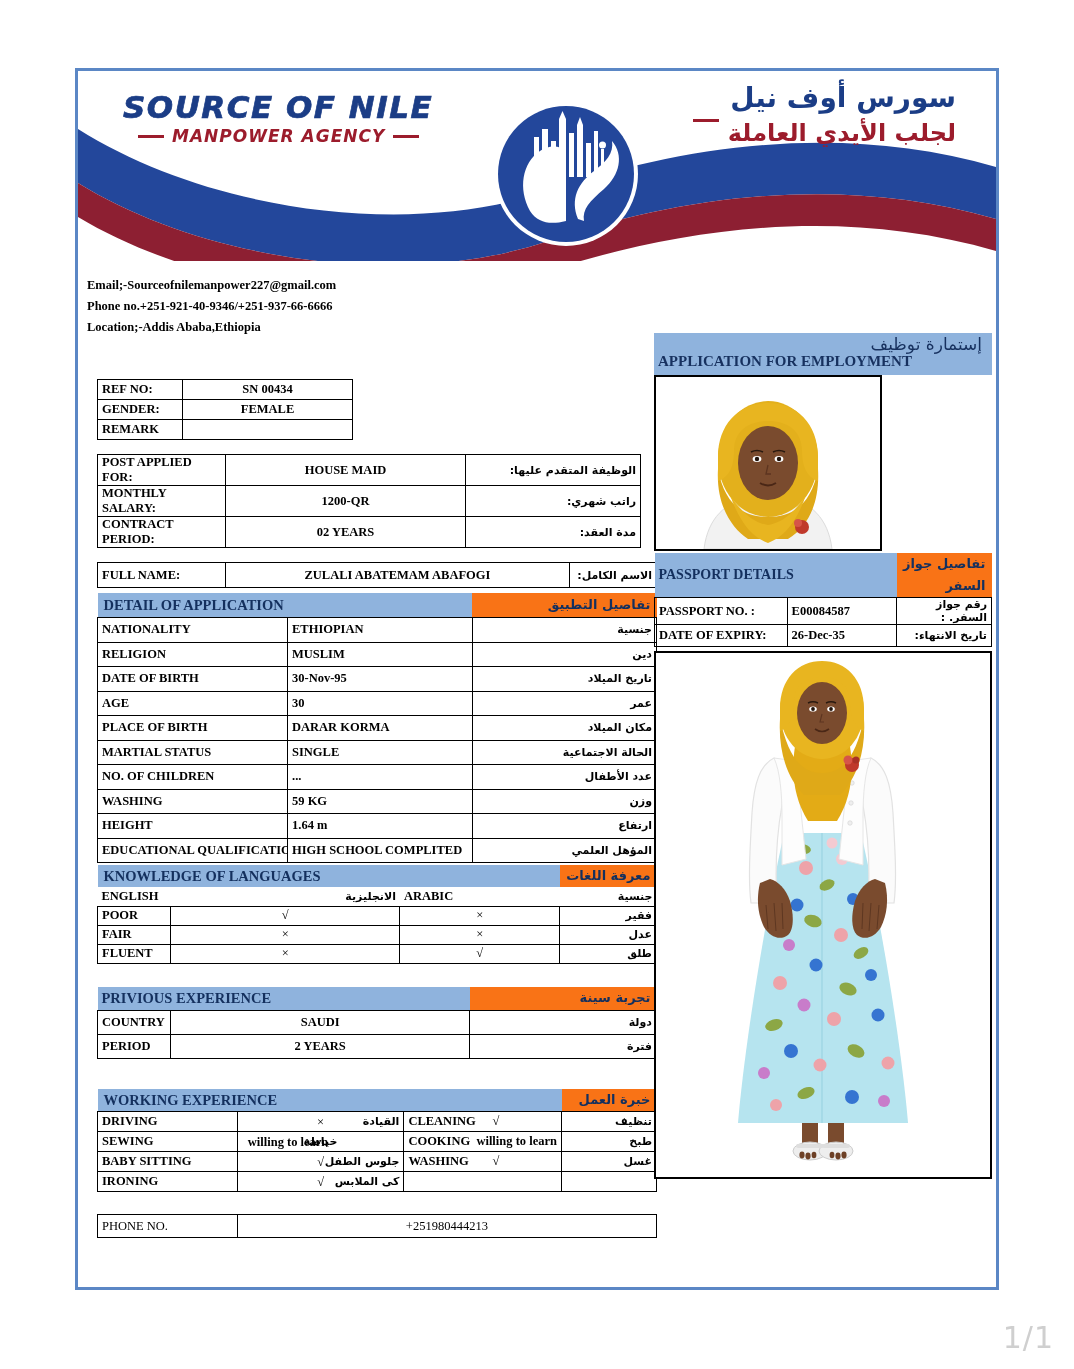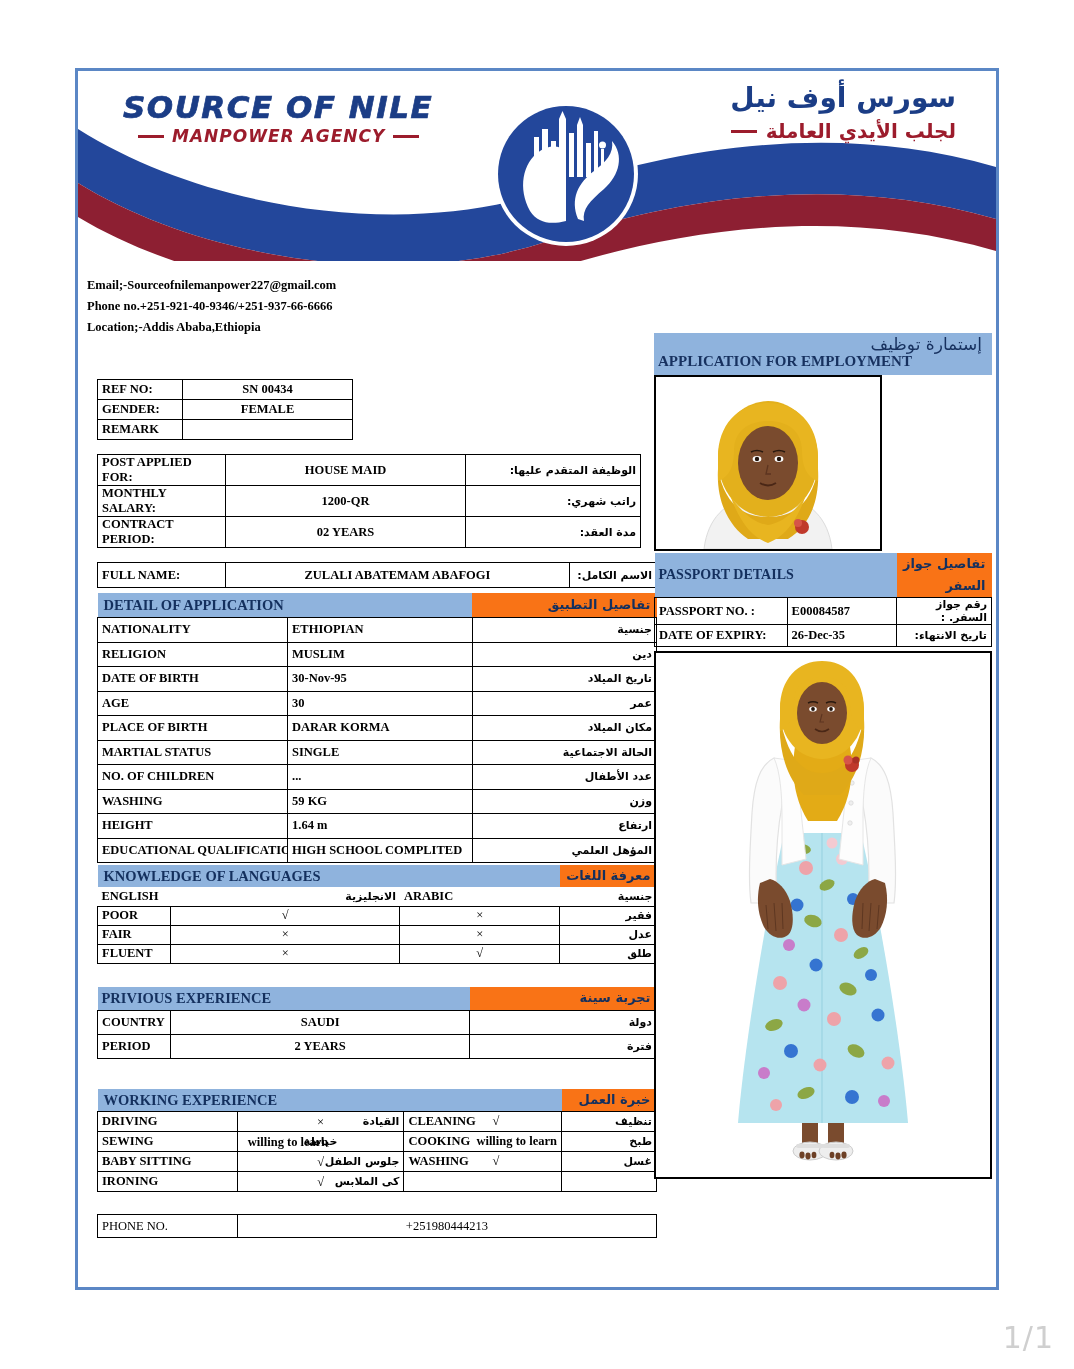--- a/index.html
+++ b/index.html
@@ -53,24 +53,24 @@
     font-family: "DejaVu Sans", sans-serif;
     font-weight: bold;
     font-size: 28px;
     color: #1b3d86;
     direction: rtl;
   }
   .logo-ar-sub {
     position: absolute; right: 40px; top: 48px;
     font-family: "DejaVu Sans", sans-serif;
     font-weight: bold;
-    font-size: 20px;
+    font-size: 24px;
     color: #9c1c2c;
     direction: rtl;
-    display: flex; align-items: center; gap: 9px;
+    display: flex; align-items: flex-start; gap: 9px;
   }
   .logo-ar-sub .dash {
     display: inline-block; width: 26px; height: 3px; background: #9c1c2c;
   }
 
   
   .contact {
     position: absolute; left: 9px; top: 204px;
     font-size: 12.5px; font-weight: bold; color: #000;
     line-height: 21px;

